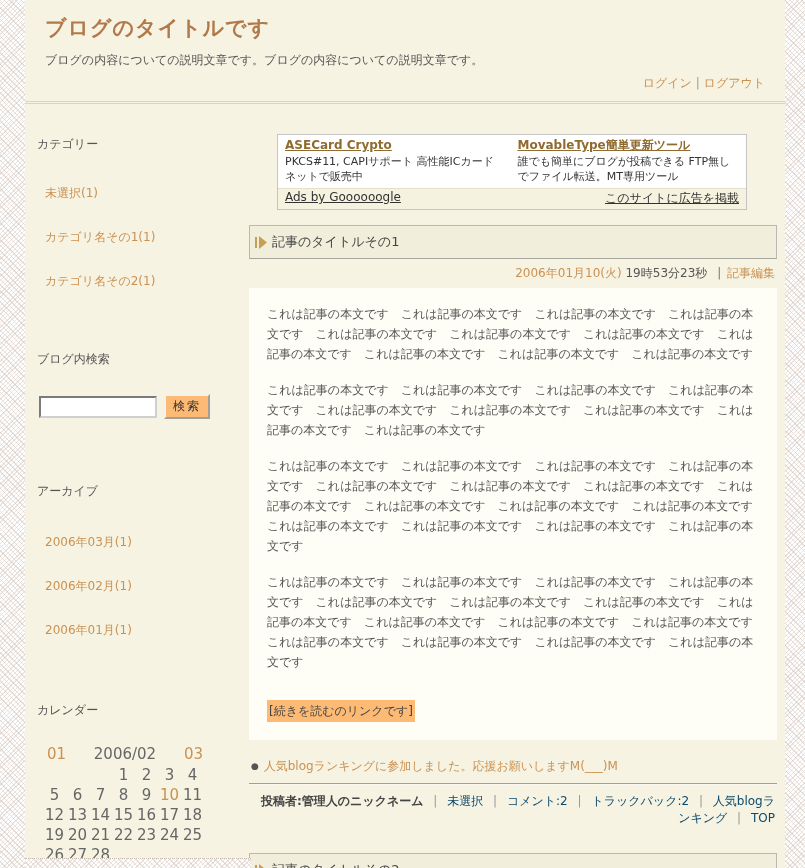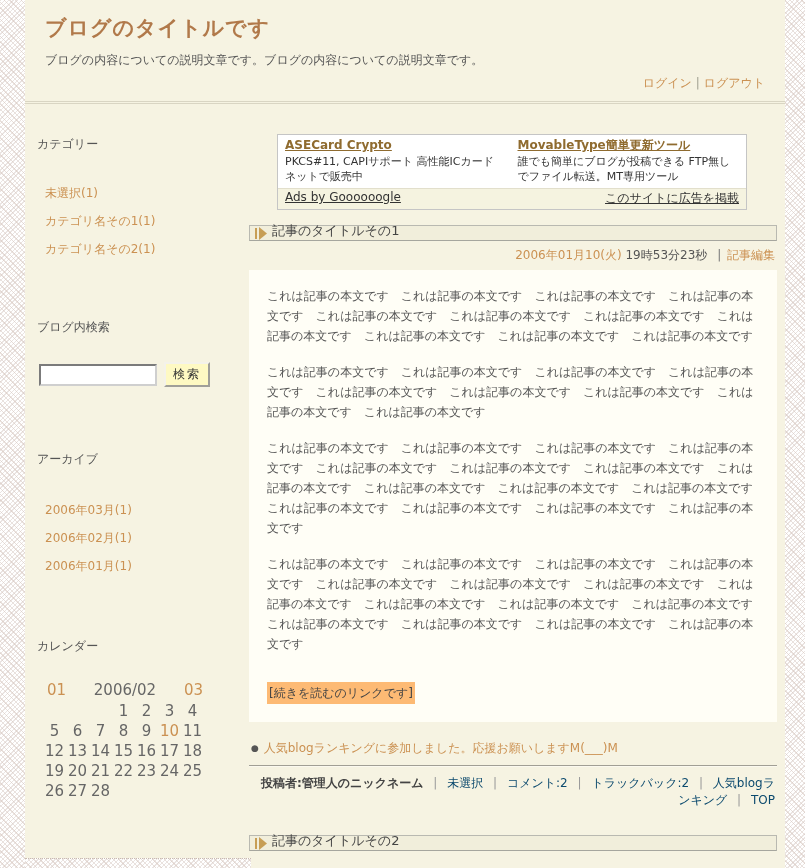--- a/index.html
+++ b/index.html
@@ -23,28 +23,28 @@
   .header-divider { margin-top:9px; height:3px; border-top:1px solid #d9d5c3; border-bottom:1px solid #d9d5c3; }
 
   
   .main { display:flex; align-items:flex-start; }
   .sidebar { width:224px; padding:16px 0 0 12px; font-size:12px; color:#555; }
   .content { width:536px; padding:30px 8px 0 0; }
 
   
   .sb-heading { font-size:12px; font-weight:normal; color:#555; margin:0; }
   .sb-list { list-style:none; margin:0; padding:0 0 0 8px; }
-  .sb-list li { line-height:28px; }
+  .sb-list li { line-height:28px;margin-top:16px; }
   .sb-list a { color:#cb9152; text-decoration:none; cursor:pointer; }
   .h-categories { margin-top:16px; }
   .list-categories { margin-top:26px; }
   .h-search { margin-top:56px; }
   .search-row { margin-top:26px; padding-left:2px; display:flex; align-items:center; }
   .search-input { width:118px; height:22px; border:2px inset #cfcfcf; background:#fff; font-size:12px; padding:2px 3px; }
-  .search-button { margin-left:7px; width:46px; height:25px; background:#fef9c3; border:2px outset #f4f2ea; font-size:12px; color:#333; cursor:pointer; letter-spacing:2px; }
+  .search-button { margin-left:7px; width:46px; height:25px; background:#fdba74; border:2px outset #f4f2ea; font-size:12px; color:#333; cursor:pointer; letter-spacing:2px; }
   .h-archive { margin-top:64px; }
   .list-archive { margin-top:28px; }
   .h-calendar { margin-top:58px; }
   .calendar { margin-top:26px; padding-left:6px; width:170px; }
   .cal-head { display:flex; justify-content:space-between; align-items:center; font-size:15px; color:#666; padding:0 4px; }
   .cal-head a { color:#cb9152; text-decoration:none; cursor:pointer; }
   .cal-table { border-collapse:collapse; margin-top:2px; }
   .cal-table td { width:23px; height:20px; text-align:center; font-size:15px; color:#666; padding:0; }
   .cal-table td.day-link { color:#cb9152; cursor:pointer; }
   .h-test { margin-top:56px; }
@@ -61,21 +61,21 @@
   .ad-cols { display:flex; gap:12px; padding:3px 8px 4px 7px; }
   .ad { flex:1; font-size:11px; line-height:15px; color:#333; }
   .ad-title { display:inline-block; font-size:12px; font-weight:bold; color:#8f6b2f; text-decoration:underline; cursor:pointer; margin-bottom:1px; }
   .ad-bar { display:flex; justify-content:space-between; background:#f5f3e0; border-top:1px solid #e2dfcc; padding:1px 7px 2px 7px; font-size:12px; }
   .ad-bar a { color:#333; text-decoration:underline; cursor:pointer; }
 
   
   .entry { }
   .entry-1 { margin-top:15px; }
   .entry-2 { margin-top:26px; }
-  .entry-head { height:16px; background:#f1eedb; border:1px solid #b9b9b1; border-bottom-color:#a6a69e; display:flex; align-items:flex-end; padding:0 5px; }
+  .entry-head { height:34px; background:#f1eedb; border:1px solid #b9b9b1; border-bottom-color:#a6a69e; display:flex; align-items:center; padding:0 5px; }
   .entry-arrow { margin-right:4px; display:inline-block; line-height:0; }
   .entry-title { font-size:13px; color:#444; }
   .entry-date { text-align:right; font-size:12px; color:#555; margin:6px 2px 6px 0; }
   .entry-date .d { color:#cb9152; }
   .entry-date .sep { color:#777; margin:0 2px 0 6px; }
   .entry-date a { color:#cb9152; text-decoration:none; cursor:pointer; }
   .entry-body { background:#fffef6; padding:16px 12px 18px 18px; font-size:12px; line-height:20px; color:#555; }
   .entry-body p { margin:0 0 16px 0; }
   .entry-body p.gap-top { margin-top:16px; }
   .more-link { display:inline-block; margin-top:12px; background:#fdba74; color:#444; text-decoration:none; cursor:pointer; padding:1px 2px; }

